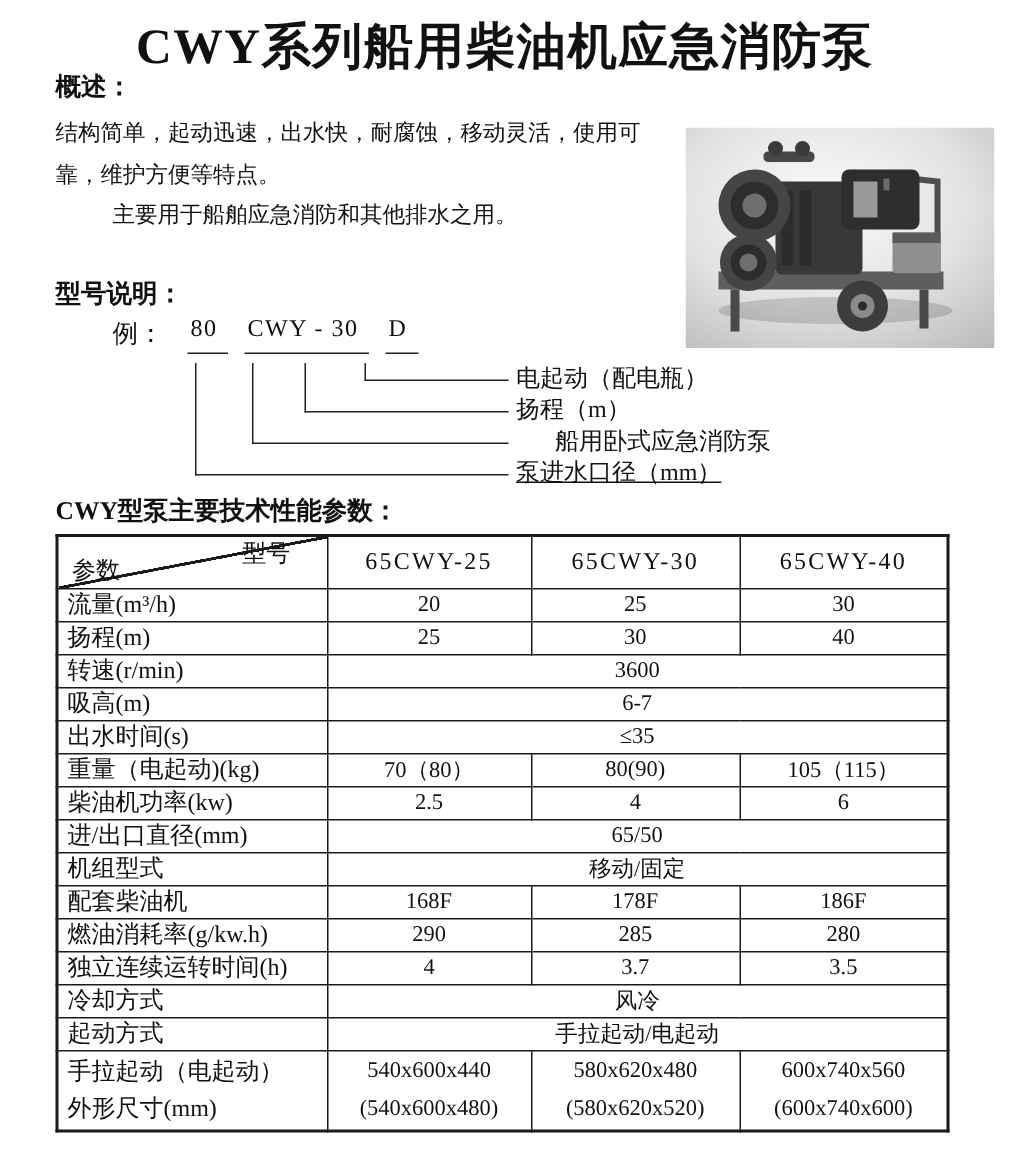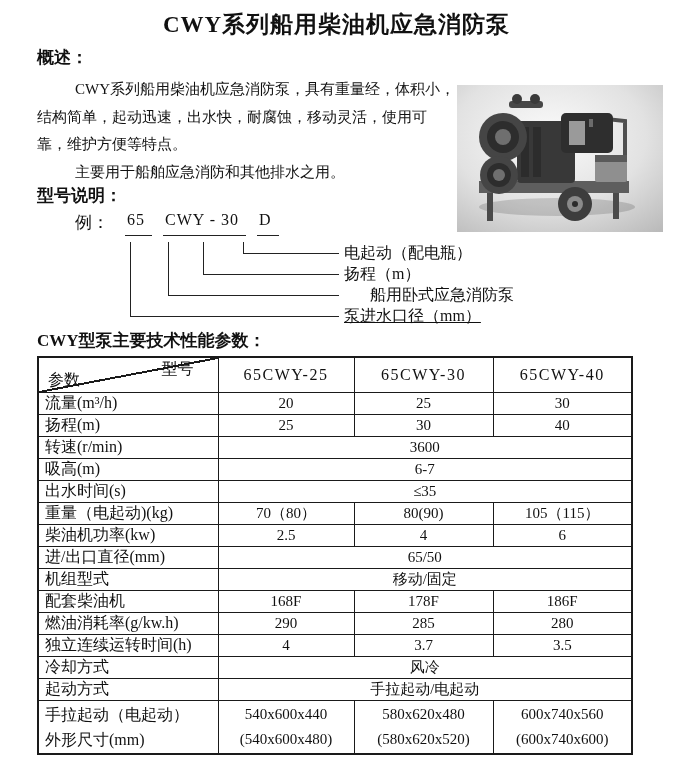--- a/index.html
+++ b/index.html
@@ -3,21 +3,21 @@
 <meta charset="utf-8">
 <style>
   html,body { margin:0; padding:0; background:#fff; }
   .page {
     position:relative; width:673px; height:783px; background:#ffffff;
     font-family:"Liberation Serif","DejaVu Serif",serif; color:#111;
     overflow:hidden;
   }
   .doc-title {
     position:absolute; top:9px; left:0; width:100%; text-align:center;
-    font-size:23px; font-weight:bold; letter-spacing:1px; white-space:nowrap;
+    font-size:33px; font-weight:bold; letter-spacing:1px; white-space:nowrap;
   }
   .heading { position:absolute; font-size:17px; font-weight:bold; white-space:nowrap; }
   #overview-heading { left:37px; top:46px; }
   #model-heading    { left:37px; top:184px; }
   #table-heading    { left:37px; top:329px; }
 
   .para { position:absolute; left:37px; top:76px; width:425px; font-size:15px; line-height:27.5px; }
   .para .line { white-space:nowrap; }
   .para .indent { padding-left:38px; }
 
@@ -66,21 +66,20 @@
 </head>
 <body>
 
 <div class="page">
 
   <div class="doc-title">CWY系列船用柴油机应急消防泵</div>
 
   <div class="heading" id="overview-heading">概述：</div>
 
   <div class="para">
-    <div class="line indent">CWY系列船用柴油机应急消防泵，具有重量经，体积小，</div>
     <div class="line">结构简单，起动迅速，出水快，耐腐蚀，移动灵活，使用可</div>
     <div class="line">靠，维护方便等特点。</div>
     <div class="line indent">主要用于船舶应急消防和其他排水之用。</div>
   </div>
 
   <svg class="photo" viewBox="0 0 206 147" xmlns="http://www.w3.org/2000/svg">
     <defs>
       <radialGradient id="bg" cx="45%" cy="35%" r="85%">
         <stop offset="0%" stop-color="#fbfbfb"></stop>
         <stop offset="55%" stop-color="#e2e2e2"></stop>
@@ -119,21 +118,21 @@
     <circle cx="42" cy="90" r="6" fill="#6f6f6f"></circle>
 
     <rect x="138" y="70" width="32" height="27" rx="2" fill="#8f8f8f"></rect>
     <rect x="138" y="70" width="32" height="7" fill="#5a5a5a"></rect>
   </svg>
 
   <div class="heading" id="model-heading">型号说明：</div>
 
   <div class="example-row">
     <span class="example-label">例：</span>
-    <span class="part">65</span>
+    <span class="part">80</span>
     <span class="part">CWY - 30</span>
     <span class="part">D</span>
   </div>
 
   <div class="conn" id="conn-d"></div>
   <div class="conn" id="conn-30"></div>
   <div class="conn" id="conn-cwy"></div>
   <div class="conn" id="conn-65"></div>
 
   <div class="callout" id="callout-0">电起动（配电瓶）</div>

